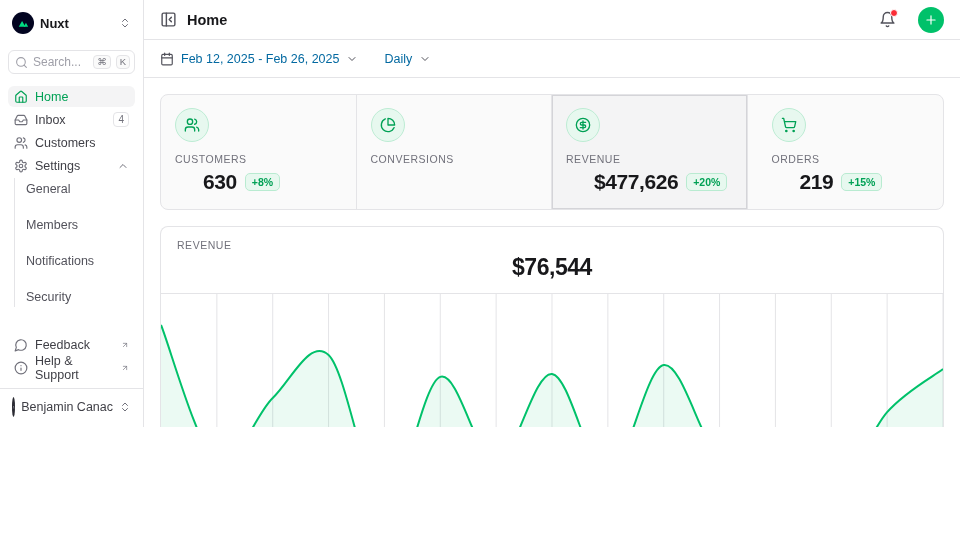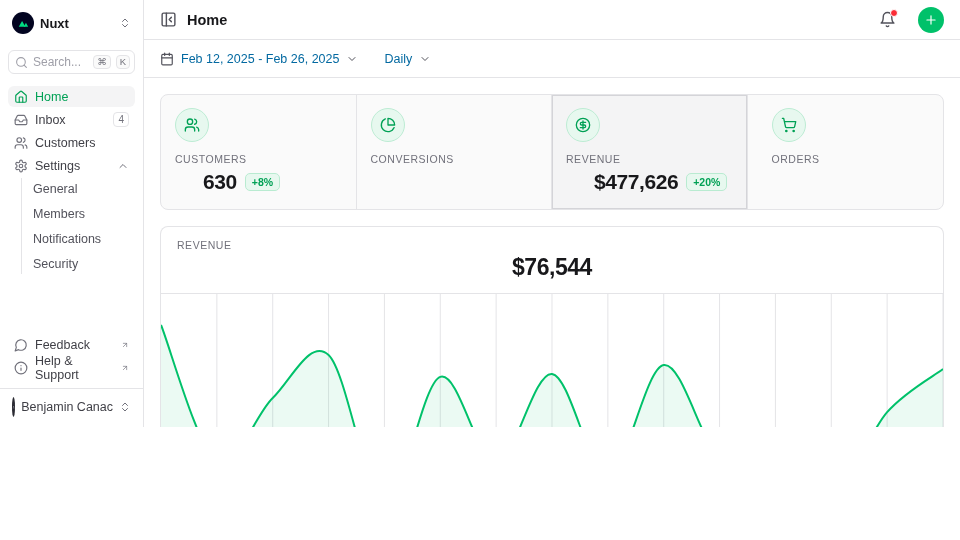--- a/index.html
+++ b/index.html
@@ -23,21 +23,21 @@
   .search{margin-top:14px;display:flex;align-items:center;gap:5px;border:1px solid var(--border);border-radius:6px;height:24px;padding:0 4px 0 6px;color:var(--txt-light);background:#fff;cursor:text;}
   .search .ph{flex:1;font-size:12px;}
   .kbd{font-size:9.5px;color:var(--txt-gray);border:1px solid var(--border);background:var(--bg-soft);border-radius:4px;padding:1px 3px;line-height:1.1;}
   .nav{margin-top:12px;display:flex;flex-direction:column;gap:2px;}
   .nav-item{display:flex;align-items:center;gap:7px;height:21px;padding:0 6px;border-radius:6px;color:var(--txt-mid);cursor:pointer;}
   .nav-item .icon{color:var(--txt-gray);display:flex;}
   .nav-item.active{background:var(--bg-sel);color:var(--accent-text);}
   .nav-item.active .icon{color:var(--accent-text);}
   .nav-label{flex:1;font-size:12.5px;}
   .count-badge{font-size:10px;color:var(--txt-gray);border:1px solid var(--border);border-radius:4px;padding:0px 4px;line-height:1.3;}
-  .subnav{margin-left:13px;border-left:1px solid var(--border);padding-left:9px;display:flex;flex-direction:column;gap:4px;}
+  .subnav{margin-left:6px;border-left:1px solid var(--border);padding-left:9px;display:flex;flex-direction:column;gap:15px;}
   .subnav .nav-item{padding:0 2px;color:#52525b;}
   .side-spacer{flex:1;}
   .ext{font-size:8px;color:var(--txt-gray);margin-left:1px;vertical-align:super;}
   .side-footer{display:flex;flex-direction:column;gap:2px;padding-bottom:6px;}
   .side-divider{border-top:1px solid var(--border);margin:4px -8px 6px;}
   .user-row{display:flex;align-items:center;gap:6px;padding:2px 4px;border-radius:6px;cursor:pointer;}
   .avatar{width:20px;height:20px;border-radius:50%;background:#2b2b33;display:flex;align-items:center;justify-content:center;color:#a1a1aa;font-size:9px;overflow:hidden;}
   .user-name{flex:1;font-size:12.5px;font-weight:500;color:var(--txt-mid);white-space:nowrap;}
 
   
@@ -319,20 +319,24 @@
         </div>
         <div class="stat">
           <div class="stat-ic">
             <svg class="ic" width="16" height="16" viewBox="0 0 24 24">
                 <circle cx="8" cy="21" r="1"></circle>
                 <circle cx="19" cy="21" r="1"></circle>
                 <path d="M2.05 2.05h2l2.66 12.42a2 2 0 0 0 2 1.58h9.78a2 2 0 0 0 1.95-1.57l1.65-7.43H5.12"></path>
               </svg>
           </div>
           <div class="stat-label">ORDERS</div>
+          <div class="stat-val-row">
+            <span class="stat-value">219</span>
+            <span class="delta">+15%</span>
+          </div>
         </div>
       </div>
 
       <div class="chart-card">
         <div class="chart-head">
           <div class="chart-label">REVENUE</div>
           <div class="chart-value">$76,544</div>
         </div>
         <svg id="chart-svg" viewBox="0 0 786 266" preserveAspectRatio="none">
             <line class="grid" x1="56.142857142857146" y1="0" x2="56.142857142857146" y2="246"></line>

